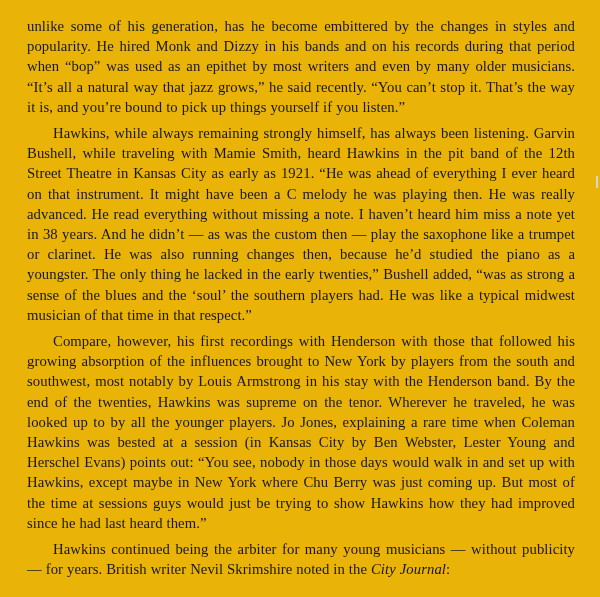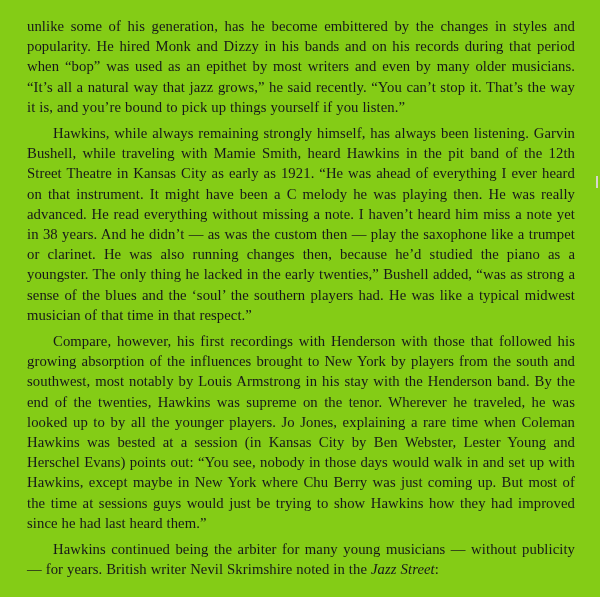--- a/index.html
+++ b/index.html
@@ -11,21 +11,21 @@
     width: 600px;
     height: 597px;
     overflow: hidden;
     font-family: "Liberation Serif", "DejaVu Serif", serif;
     color: #1a1a1a;
   }
   #page {
     position: relative;
     width: 600px;
     height: 597px;
-    background: #84cc16;
+    background: #eab308;
     padding: 0;
     box-sizing: border-box;
   }
   #text-column {
     position: absolute;
     left: 27px;
     top: 16px;
     width: 548px;
   }
   p.para {
@@ -71,20 +71,20 @@
 
     <p class="para">
       <span class="indent"></span><span>Hawkins, while always remaining strongly himself, has always been listening. Garvin Bushell, while traveling with Mamie Smith, heard Hawkins in the pit band of the 12th Street Theatre in Kansas City as early as 1921. “He was ahead of everything I ever heard on that instrument. It might have been a C melody he was playing then. He was really advanced. He read everything without missing a note. I haven’t heard him miss a note yet in 38 years. And he didn’t — as was the custom then — play the saxophone like a trumpet or clarinet. He was also running changes then, because he’d studied the piano as a youngster. The only thing he lacked in the early twenties,” Bushell added, “was as strong a sense of the blues and the ‘soul’ the southern players had. He was like a typical midwest musician of that time in that respect.”</span>
     </p>
 
     <p class="para">
       <span class="indent"></span><span>Compare, however, his first recordings with Henderson with those that followed his growing absorption of the influences brought to New York by players from the south and southwest, most notably by Louis Armstrong in his stay with the Henderson band. By the end of the twenties, Hawkins was supreme on the tenor. Wherever he traveled, he was looked up to by all the younger players. Jo Jones, explaining a rare time when Coleman Hawkins was bested at a session (in Kansas City by Ben Webster, Lester Young and Herschel Evans) points out: “You see, nobody in those days would walk in and set up with Hawkins, except maybe in New York where Chu Berry was just coming up. But most of the time at sessions guys would just be trying to show Hawkins how they had improved since he had last heard them.”</span>
     </p>
 
     <p class="para">
-      <span class="indent"></span><span>Hawkins continued being the arbiter for many young musicians — without publicity — for years. British writer Nevil Skrimshire noted in the </span><span class="ital">Jazz Street</span><span>:</span>
+      <span class="indent"></span><span>Hawkins continued being the arbiter for many young musicians — without publicity — for years. British writer Nevil Skrimshire noted in the </span><span class="ital">City Journal</span><span>:</span>
     </p>
 
   </div>
 
   <div class="edge-mark"></div>
 
 </div>
 
 </body></html>

